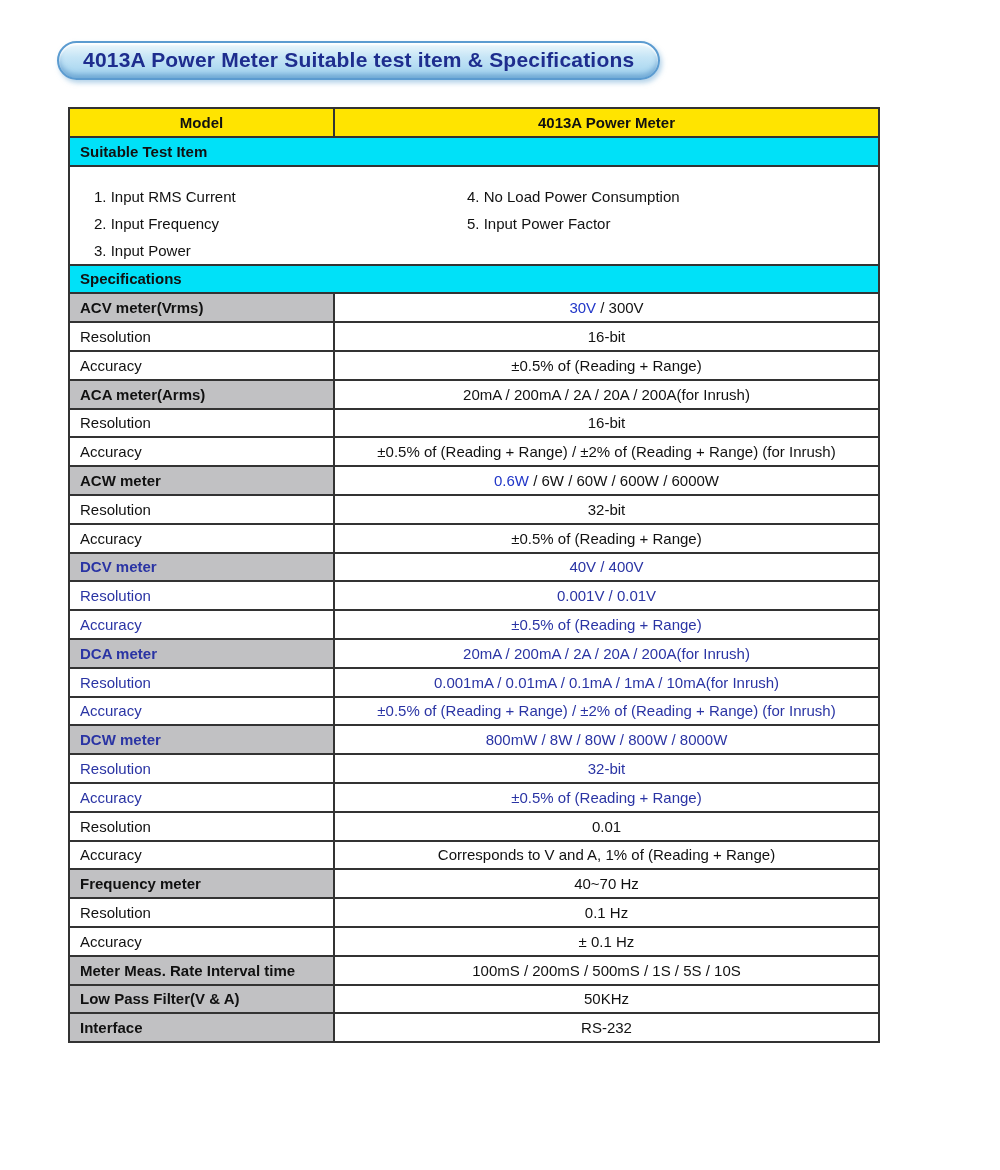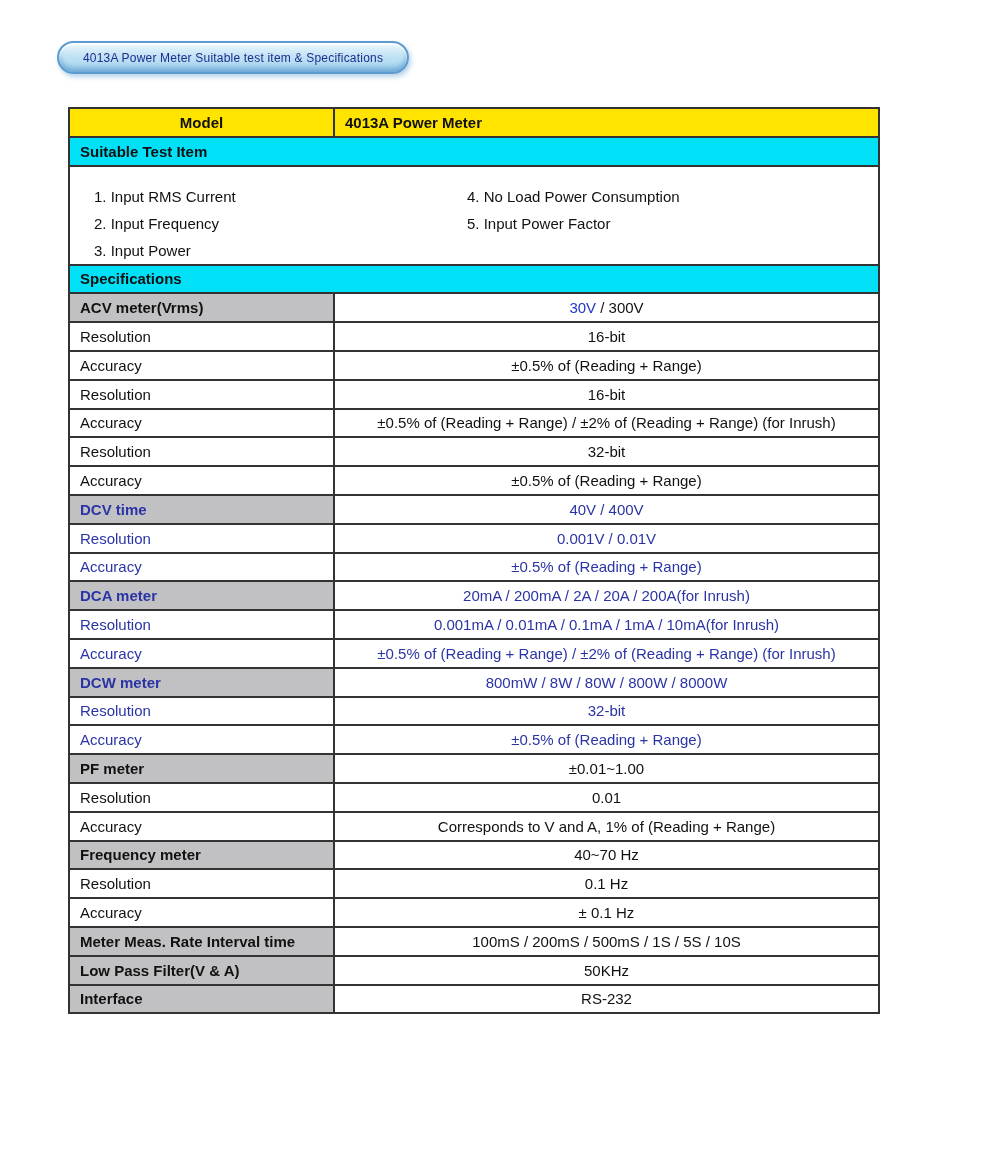--- a/index.html
+++ b/index.html
@@ -25,42 +25,42 @@
   .banner{
     position:absolute;left:57px;top:41px;
     display:inline-block;
     padding:5px 24px 6px 24px;
     border:2px solid var(--banner-border);
     border-radius:20px;
     background:linear-gradient(180deg,#eef8fd 0%,#c6e5f6 40%,#9ed1ee 100%);
     box-shadow:inset 0 2px 2px #ffffff, inset 0 -4px 5px rgba(58,122,184,.45), 2px 3px 5px rgba(120,175,215,.55);
   }
   .banner .title{
-    font-size:12px;font-weight:normal;color:var(--title-navy);
+    font-size:21px;font-weight:bold;color:var(--title-navy);
     letter-spacing:.2px;white-space:nowrap;
   }
   table.spec{
     position:absolute;left:68px;top:107px;
     width:810px;
     border-collapse:collapse;
     table-layout:fixed;
   }
   table.spec td{
     border:2px solid var(--border-dark);
     font-size:15px;
     padding:0 10px;
     height:28.8px;
     overflow:hidden;
     white-space:nowrap;
   }
   td.toprow{height:30px;font-weight:bold;text-align:center;}
   td.bg-yellow{background:var(--row-yellow);}
   td.bg-mauve{background:var(--row-mauve);}
   td.bg-cyan{background:var(--row-cyan);font-weight:bold;height:28px;margin-top:8px;}
-  td.center{text-align:left;}
+  td.center{text-align:center;}
   td.label{padding-left:10px;}
   td.label.section{background:var(--label-gray);font-weight:bold;}
   td.value{text-align:center;margin-left:36px;}
   td.blue{color:var(--text-navy);}
   td .accent{color:var(--text-accent);}
   td.listcell{height:95px;padding:0;vertical-align:top;}
   .testlist{
     display:grid;grid-template-columns:373px 1fr;
     padding-top:16px;
   }
@@ -116,37 +116,45 @@
       </tr>
       <tr>
         <td class="label sub">Resolution</td>
         <td class="value"><span>16-bit</span></td>
       </tr>
       <tr>
         <td class="label sub">Accuracy</td>
         <td class="value"><span>±0.5% of (Reading + Range)</span></td>
       </tr>
       <tr>
+        <td class="label section">ACA meter(Arms)</td>
+        <td class="value"><span>20mA / 200mA / 2A / 20A / 200A(for Inrush)</span></td>
+      </tr>
+      <tr>
         <td class="label sub">Resolution</td>
         <td class="value"><span>16-bit</span></td>
       </tr>
       <tr>
         <td class="label sub">Accuracy</td>
         <td class="value"><span>±0.5% of (Reading + Range) / ±2% of (Reading + Range) (for Inrush)</span></td>
       </tr>
       <tr>
+        <td class="label section">ACW meter</td>
+        <td class="value"><span class="accent">0.6W</span><span> / 6W / 60W / 600W / 6000W</span></td>
+      </tr>
+      <tr>
         <td class="label sub">Resolution</td>
         <td class="value"><span>32-bit</span></td>
       </tr>
       <tr>
         <td class="label sub">Accuracy</td>
         <td class="value"><span>±0.5% of (Reading + Range)</span></td>
       </tr>
       <tr>
-        <td class="label section blue">DCV time</td>
+        <td class="label section blue">DCV meter</td>
         <td class="value blue"><span>40V / 400V</span></td>
       </tr>
       <tr>
         <td class="label sub blue">Resolution</td>
         <td class="value blue"><span>0.001V / 0.01V</span></td>
       </tr>
       <tr>
         <td class="label sub blue">Accuracy</td>
         <td class="value blue"><span>±0.5% of (Reading + Range)</span></td>
       </tr>
@@ -166,24 +174,20 @@
         <td class="label section blue">DCW meter</td>
         <td class="value blue"><span>800mW / 8W / 80W / 800W / 8000W</span></td>
       </tr>
       <tr>
         <td class="label sub blue">Resolution</td>
         <td class="value blue"><span>32-bit</span></td>
       </tr>
       <tr>
         <td class="label sub blue">Accuracy</td>
         <td class="value blue"><span>±0.5% of (Reading + Range)</span></td>
-      </tr>
-      <tr>
-        <td class="label section">PF meter</td>
-        <td class="value"><span>±0.01~1.00</span></td>
       </tr>
       <tr>
         <td class="label sub">Resolution</td>
         <td class="value"><span>0.01</span></td>
       </tr>
       <tr>
         <td class="label sub">Accuracy</td>
         <td class="value"><span>Corresponds to V and A, 1% of (Reading + Range)</span></td>
       </tr>
       <tr>

